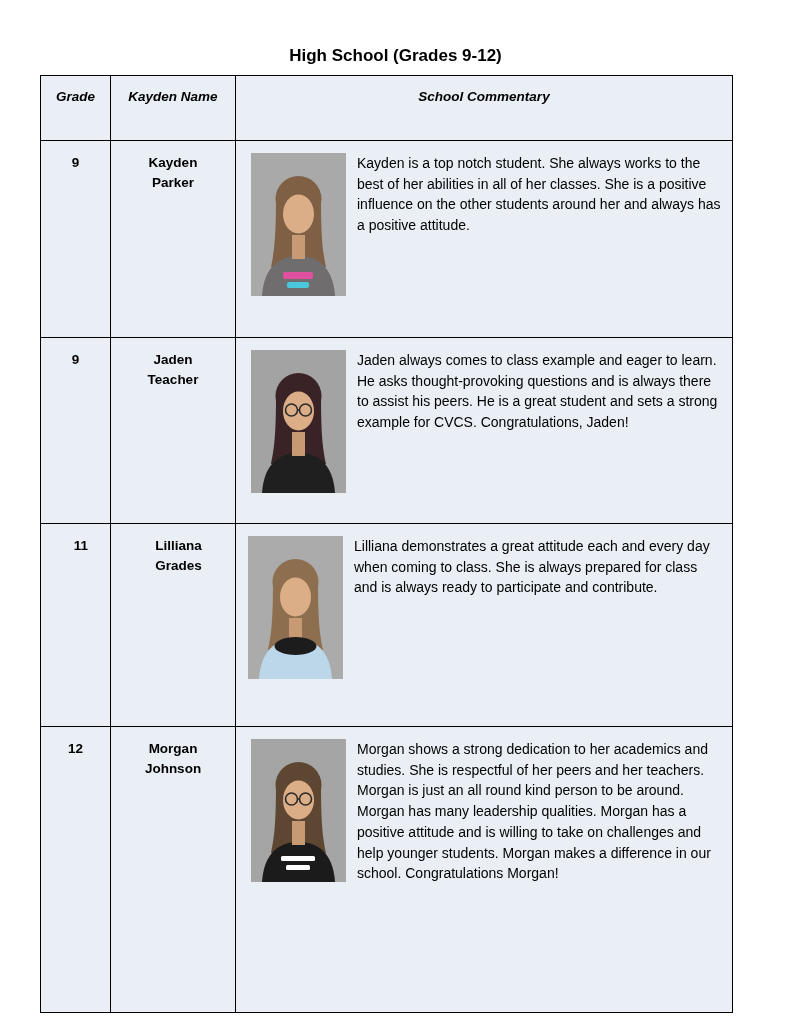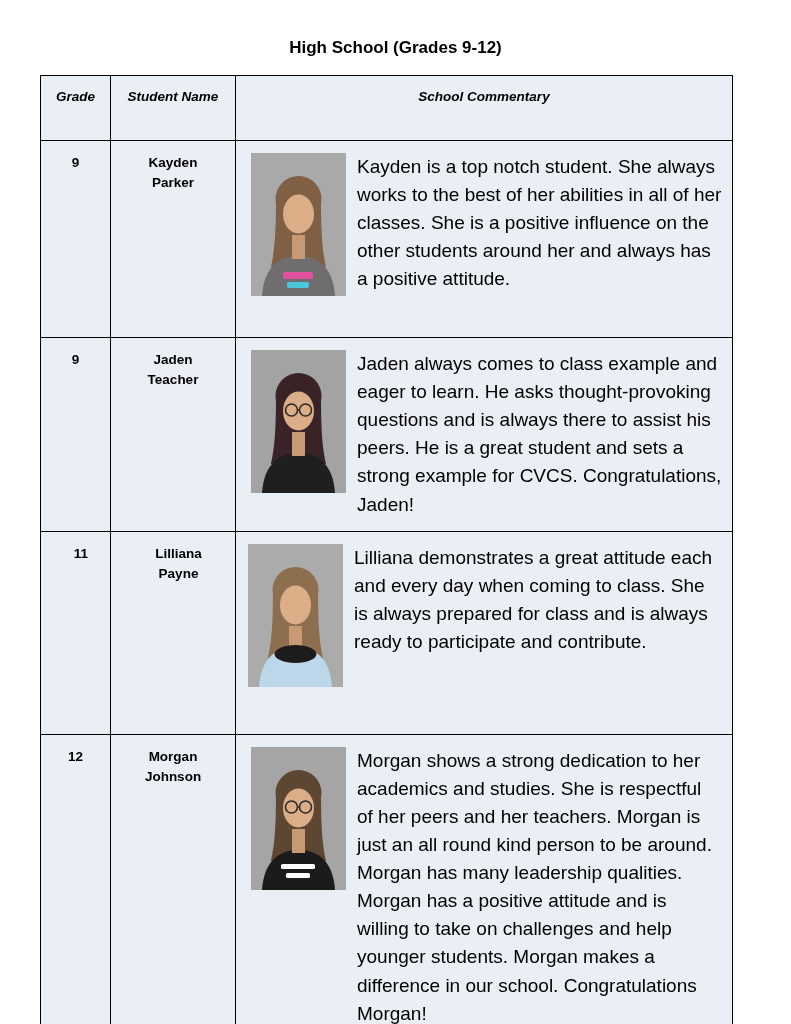--- a/index.html
+++ b/index.html
@@ -6,21 +6,21 @@
   .page {
     position: relative;
     width: 791px;
     height: 1024px;
     background: #ffffff;
     font-family: "Liberation Sans", sans-serif;
     color: #000;
     overflow: hidden;
   }
   .title {
-    margin: 0;
+    margin: 8px;
     padding-top: 38px;
     text-align: center;
     font-size: 17px;
     font-weight: bold;
   }
   table.roster {
     position: absolute;
     left: 40px;
     top: 75px;
     width: 692px;
@@ -55,41 +55,41 @@
   }
   tr.r1 td { height: 197px; }
   tr.r2 td { height: 186px; }
   tr.r3 td { height: 203px; padding-left: 12px; }
   tr.r4 td { height: 286px; }
   td.comm { box-sizing: border-box; padding: 12px 10px 12px 15px; }
   .comm-inner { display: flex; align-items: flex-start; gap: 11px; }
   svg.photo { width: 95px; height: 143px; flex: 0 0 95px; display: block; }
   .comm-text {
     margin: 0;
-    font-size: 19px;
+    font-size: 14px;
     line-height: 1.48;
     text-align: left;
   }
 </style>
 </head>
 <body>
 
 <div class="page">
   <h1 class="title">High School (Grades 9-12)</h1>
 
   <table class="roster">
     <colgroup>
         <col class="c-grade">
         <col class="c-name">
         <col class="c-comm">
       </colgroup>
     <thead>
       <tr class="header-row">
         <th>Grade</th>
-        <th>Student Name</th>
+        <th>Kayden Name</th>
         <th>School Commentary</th>
       </tr>
     </thead>
     <tbody>
 
       <tr class="r1">
         <td class="grade">9</td>
         <td class="name">
           <div>Kayden</div>
           <div>Parker</div>
@@ -136,21 +136,21 @@
             </svg>
             <p class="comm-text">Jaden always comes to class example and eager to learn. He asks thought-provoking questions and is always there to assist his peers. He is a great student and sets a strong example for CVCS. Congratulations, Jaden!</p>
           </div>
         </td>
       </tr>
 
       <tr class="r3">
         <td class="grade">11</td>
         <td class="name">
           <div>Lilliana</div>
-          <div>Payne</div>
+          <div>Grades</div>
         </td>
         <td class="comm">
           <div class="comm-inner">
             <svg class="photo" viewBox="0 0 95 143" aria-hidden="true">
               <rect x="0" y="0" width="95" height="143" fill="#ababab"></rect>
               <path d="M25,46 C25,86 23,100 20,114 L75,114 C72,100 70,86 70,46 Z" fill="#8d6f4f"></path>
               <ellipse cx="47.5" cy="46" rx="23" ry="23" fill="#8d6f4f"></ellipse>
               <path d="M11,143 C13,113 29,103 47.5,103 C66,103 82,113 84,143 Z" fill="#bdd7ea"></path>
               <rect x="41" y="82" width="13" height="24" fill="#c79a74"></rect>
               <ellipse cx="47.5" cy="110" rx="21" ry="9" fill="#1c1c1c"></ellipse>

